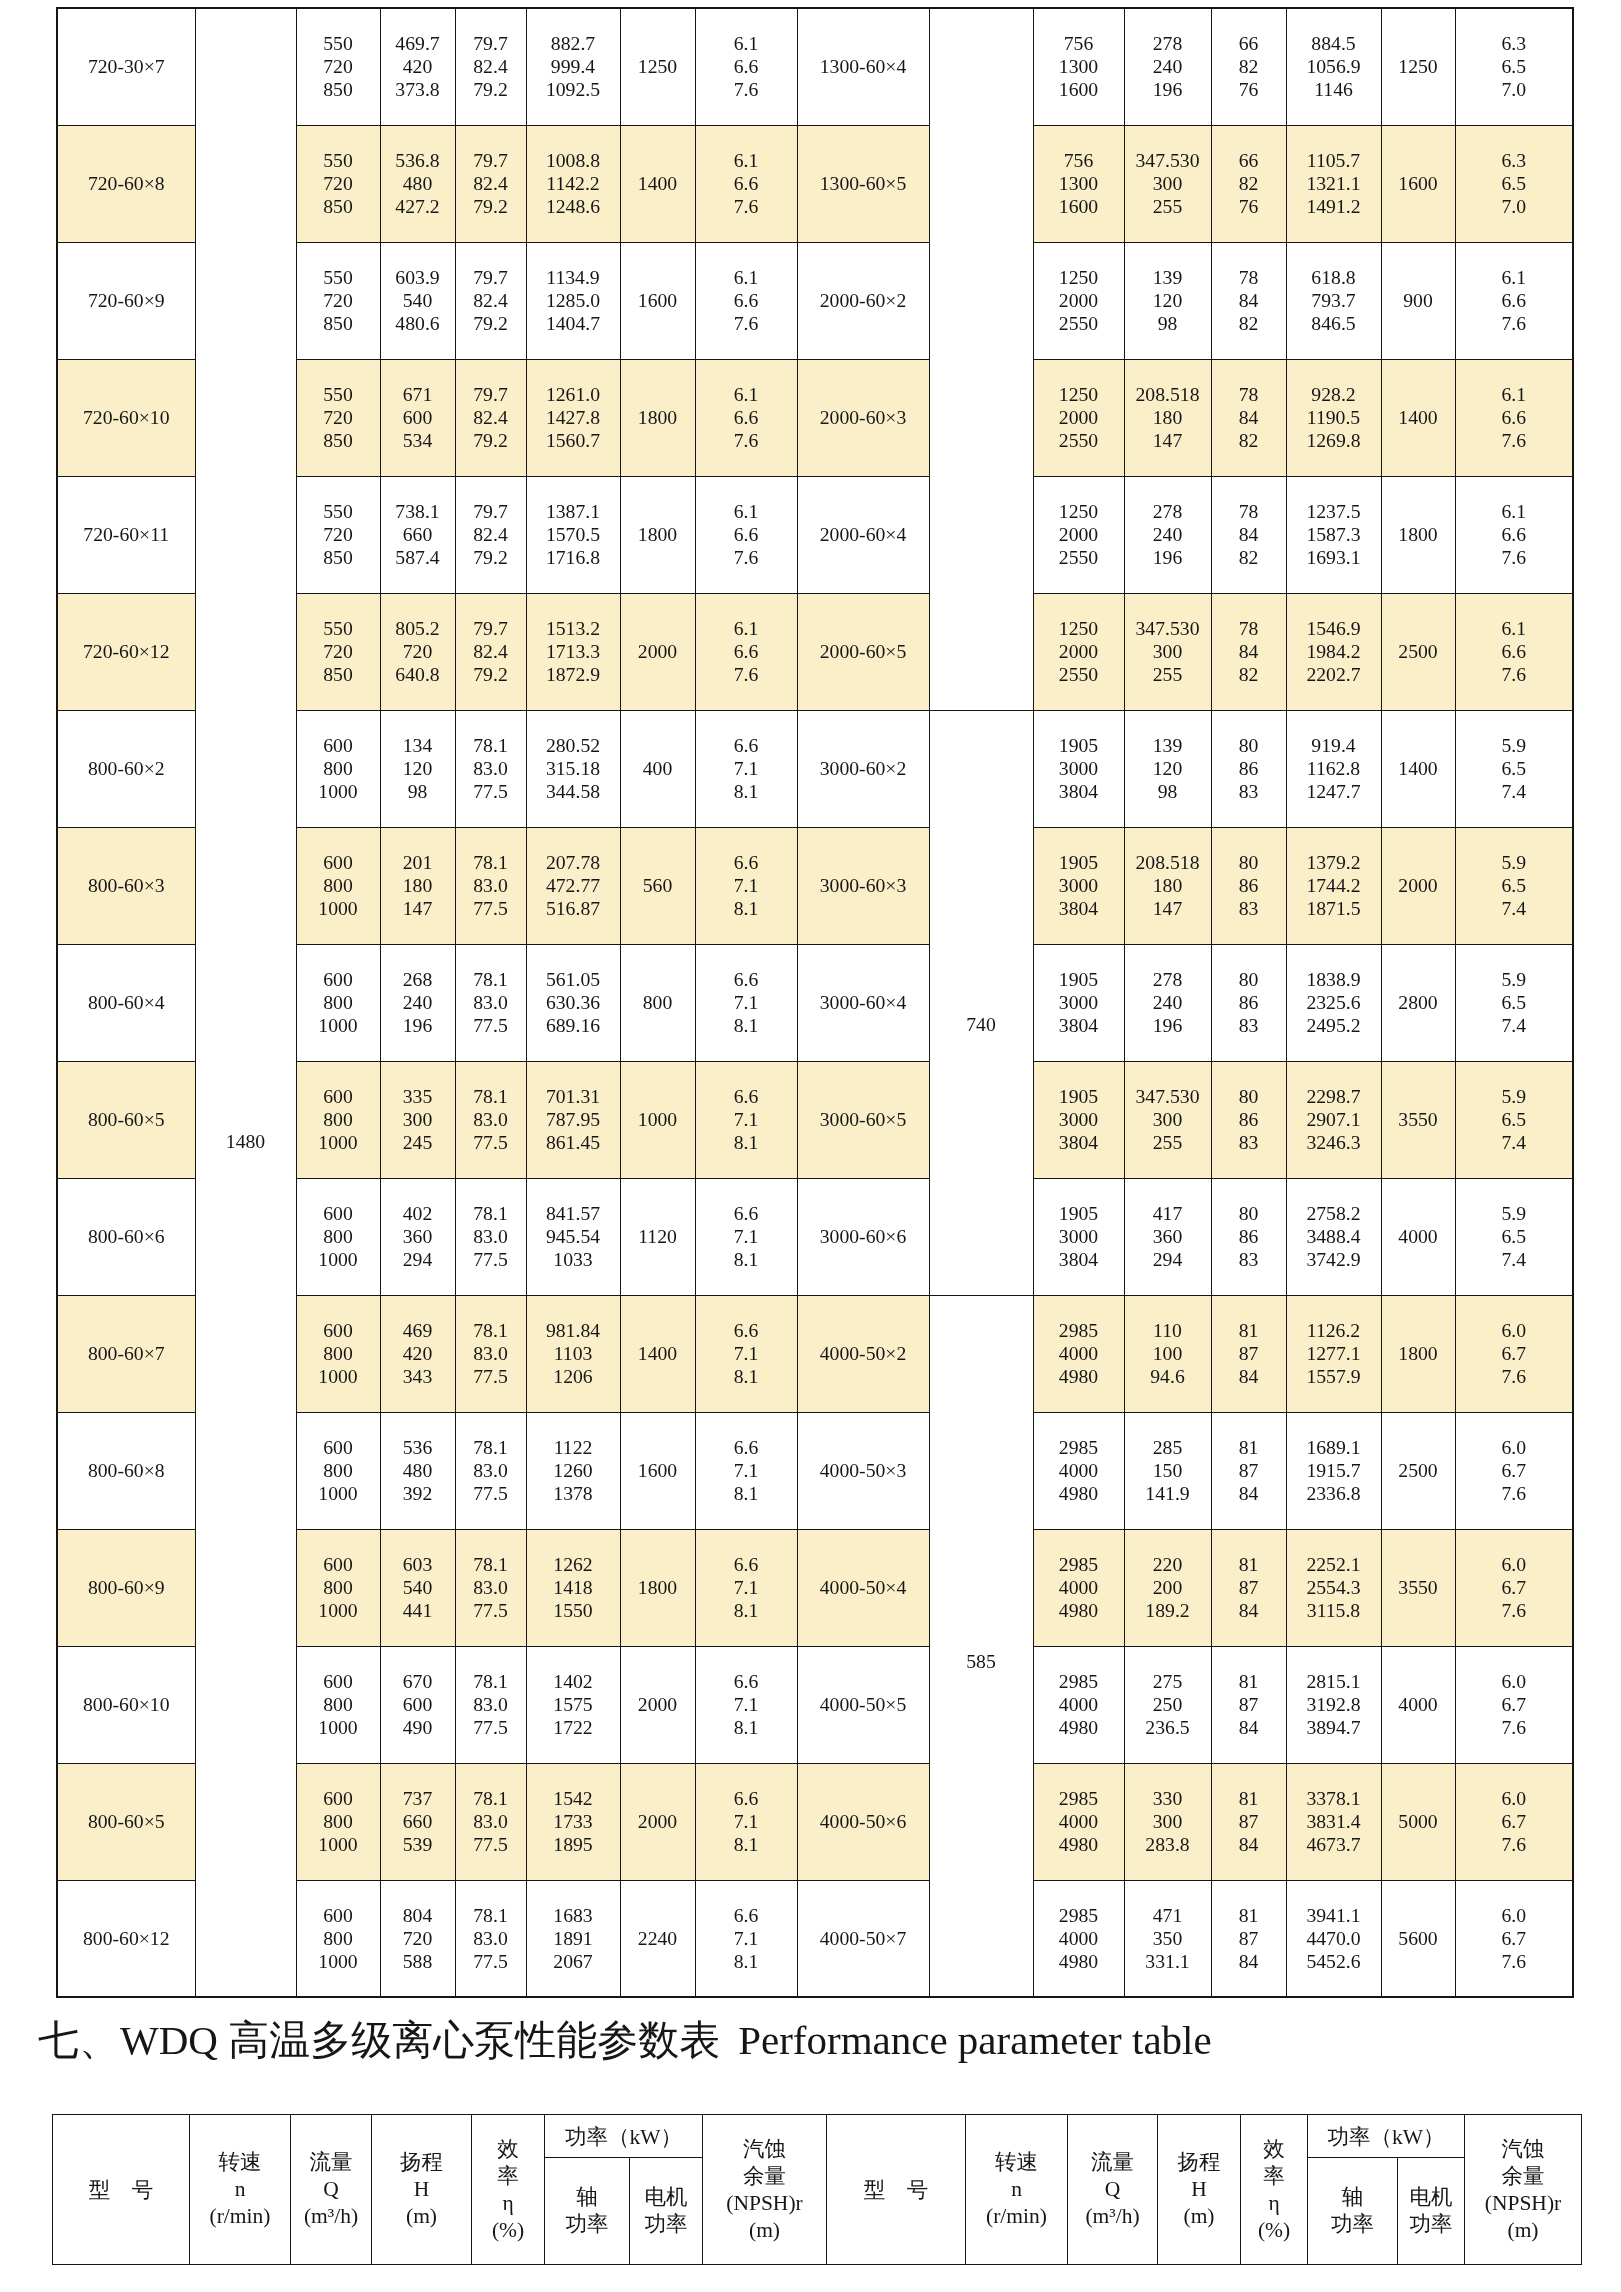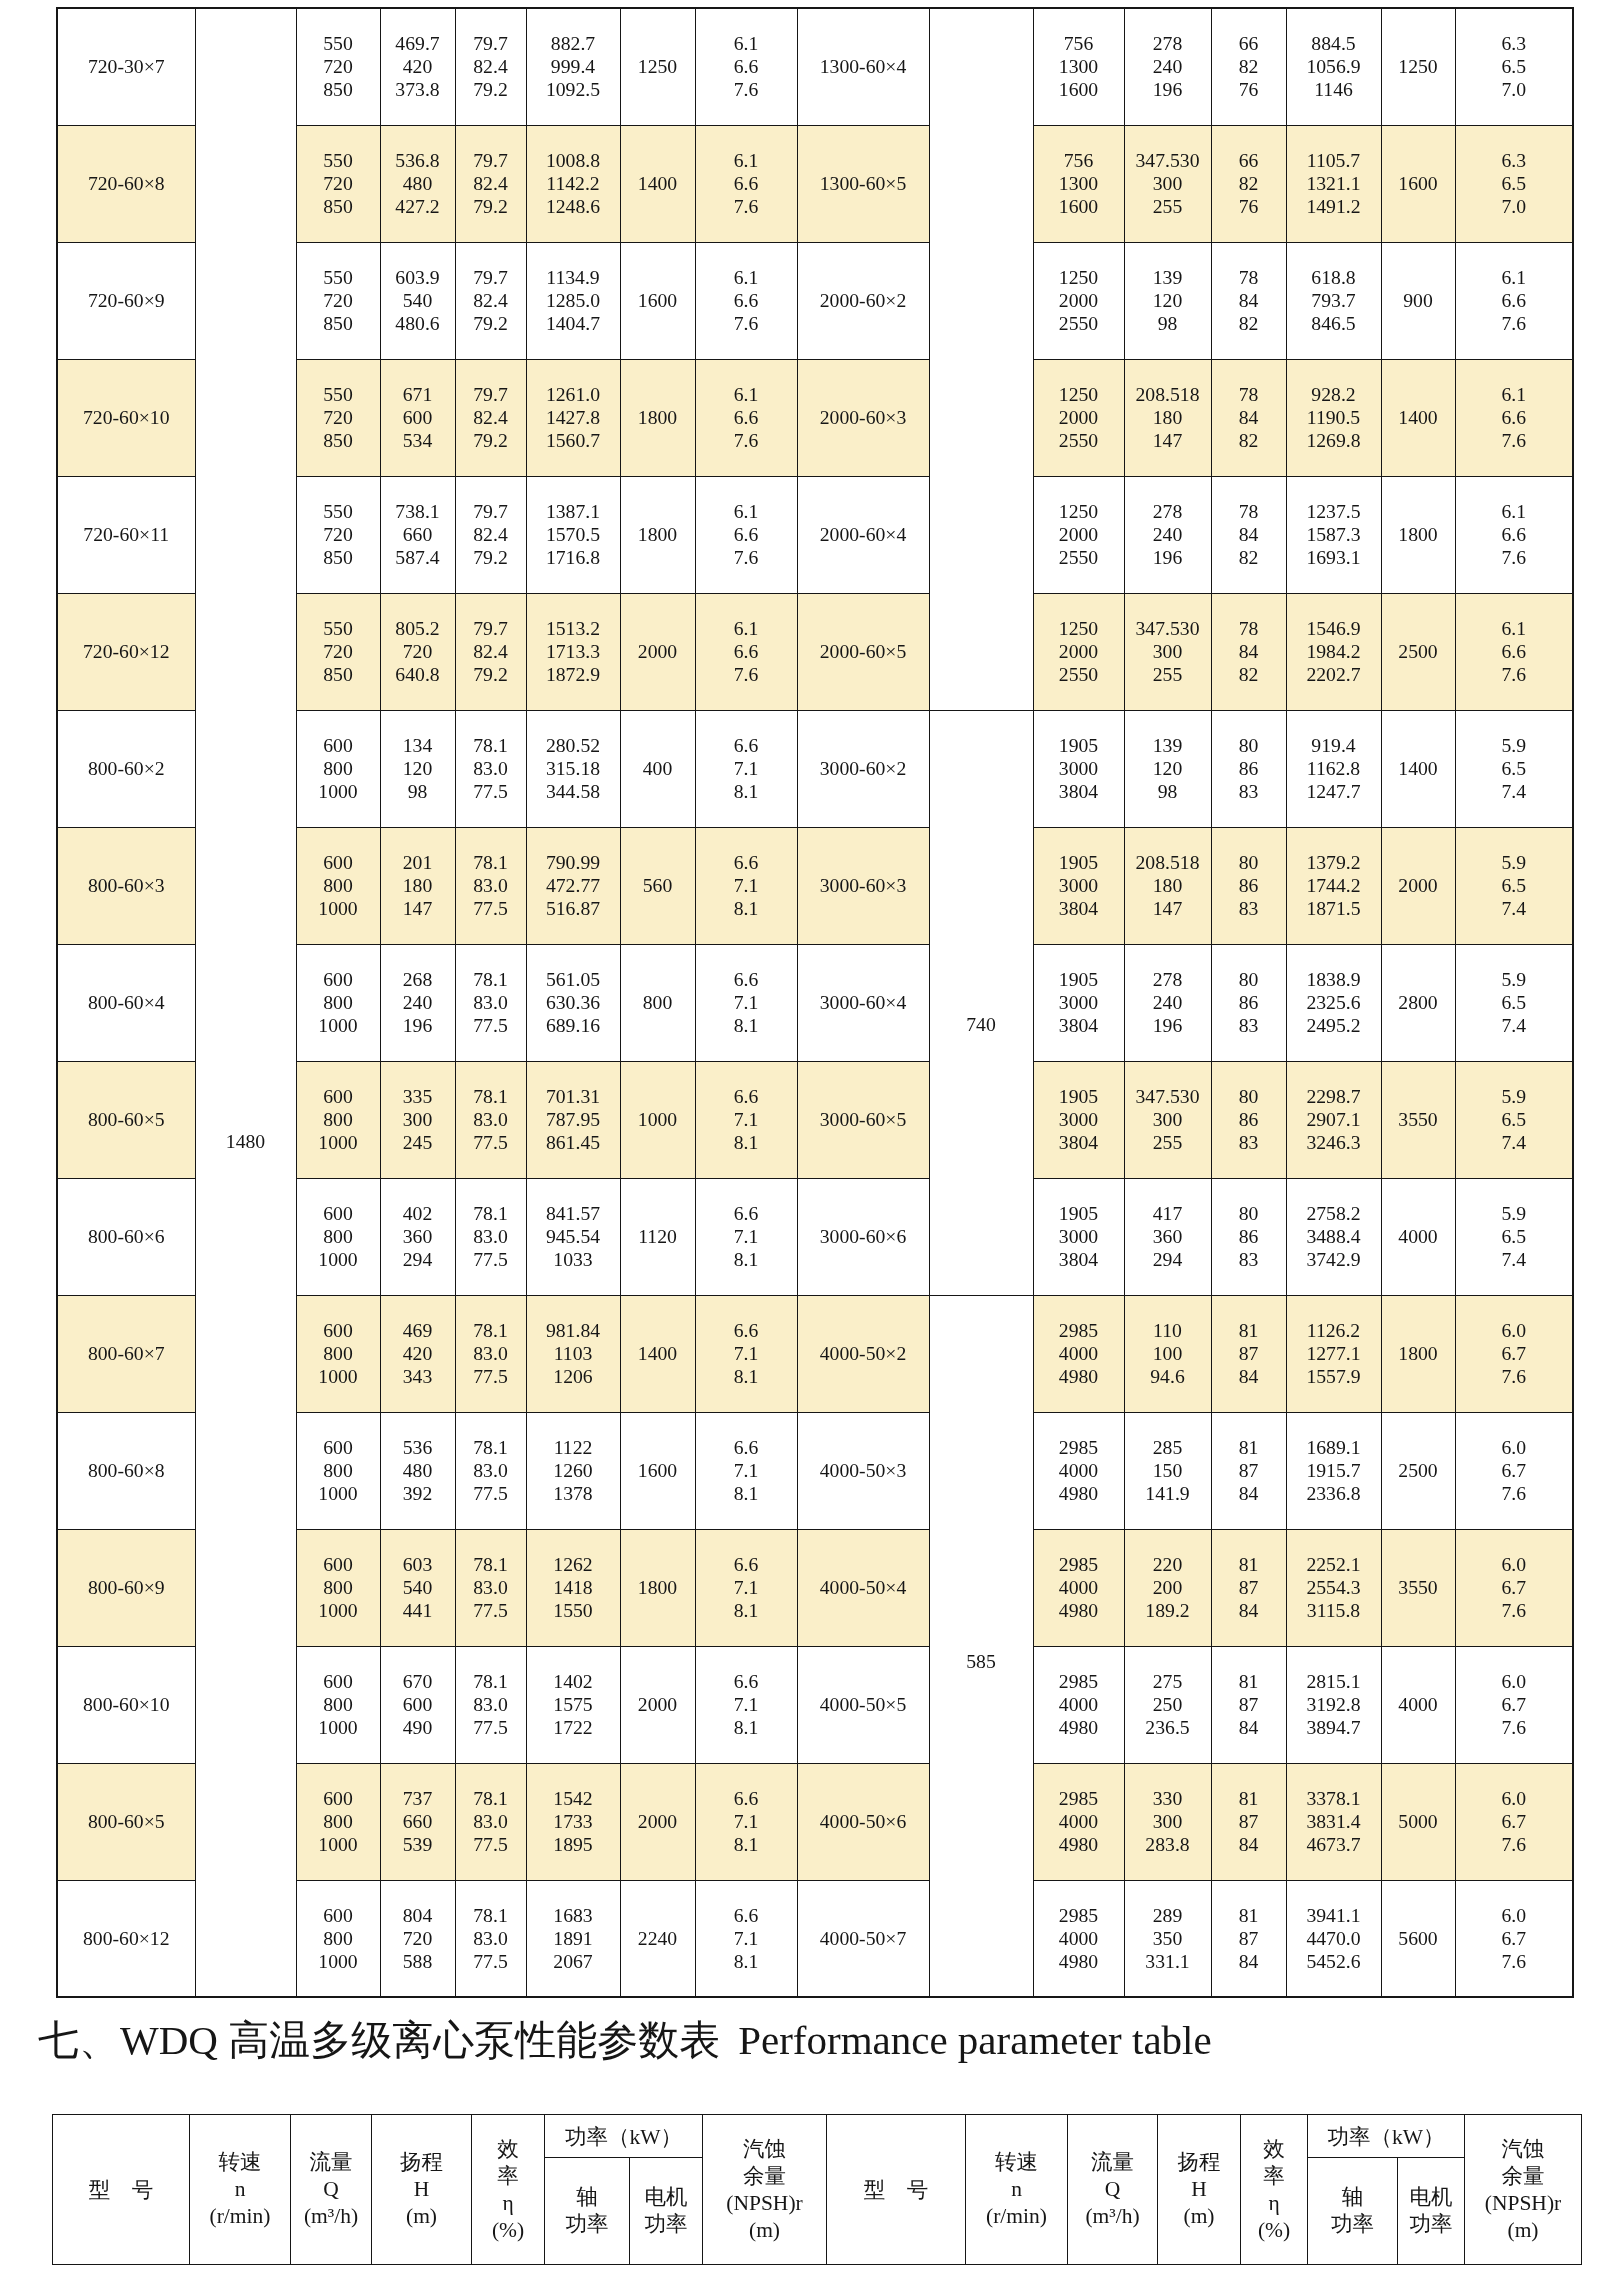--- a/index.html
+++ b/index.html
@@ -477,21 +477,21 @@
           <div>201</div>
           <div>180</div>
           <div>147</div>
         </td>
         <td class="stripe cell-lines">
           <div>78.1</div>
           <div>83.0</div>
           <div>77.5</div>
         </td>
         <td class="stripe cell-lines">
-          <div>790.99</div>
+          <div>207.78</div>
           <div>472.77</div>
           <div>516.87</div>
         </td>
         <td class="stripe">560</td>
         <td class="stripe cell-lines">
           <div>6.6</div>
           <div>7.1</div>
           <div>8.1</div>
         </td>
         <td class="stripe">3000-60×3</td>
@@ -999,21 +999,21 @@
           <div>7.1</div>
           <div>8.1</div>
         </td>
         <td>4000-50×7</td>
         <td class="cell-lines">
           <div>2985</div>
           <div>4000</div>
           <div>4980</div>
         </td>
         <td class="cell-lines">
-          <div>289</div>
+          <div>471</div>
           <div>350</div>
           <div>331.1</div>
         </td>
         <td class="cell-lines">
           <div>81</div>
           <div>87</div>
           <div>84</div>
         </td>
         <td class="cell-lines">
           <div>3941.1</div>

